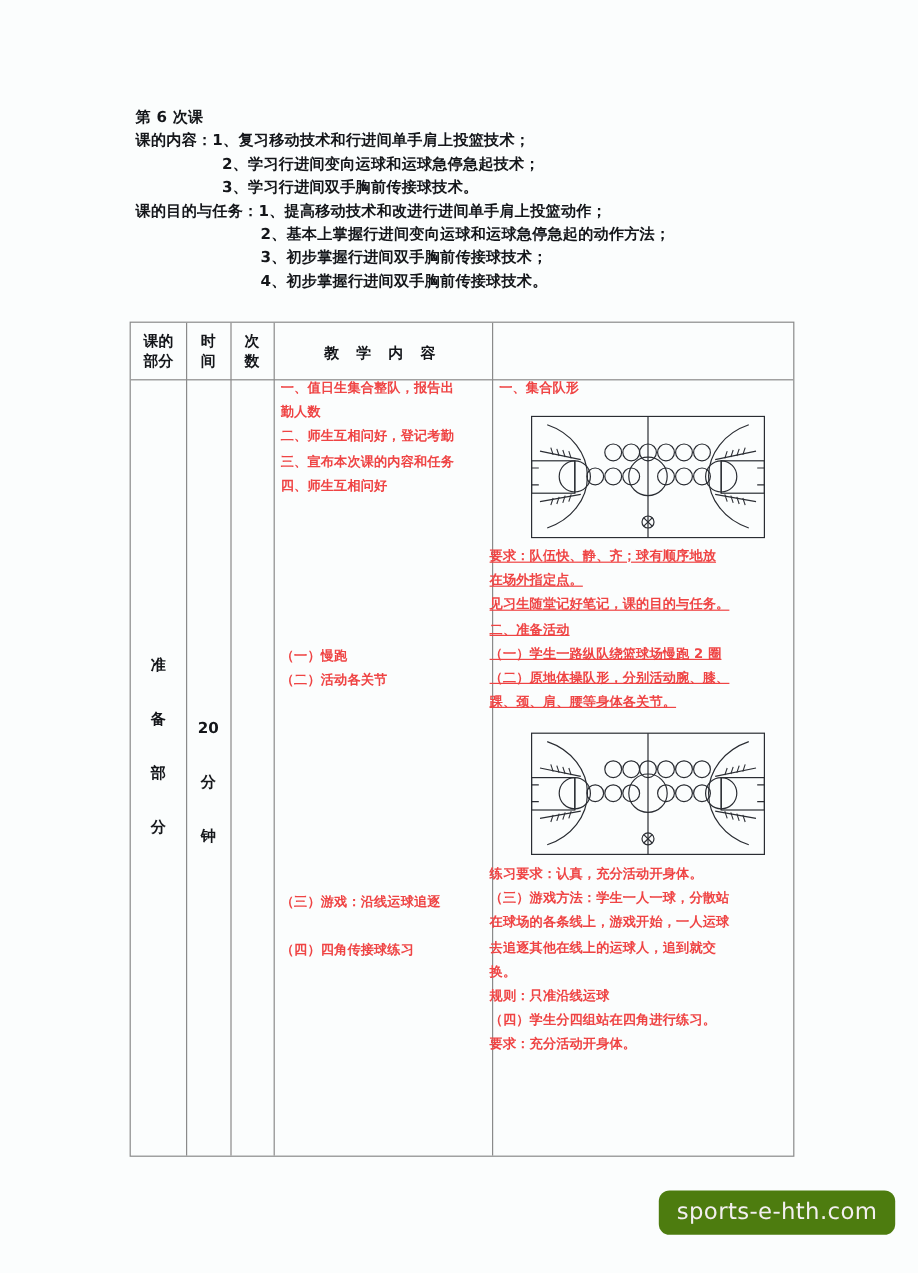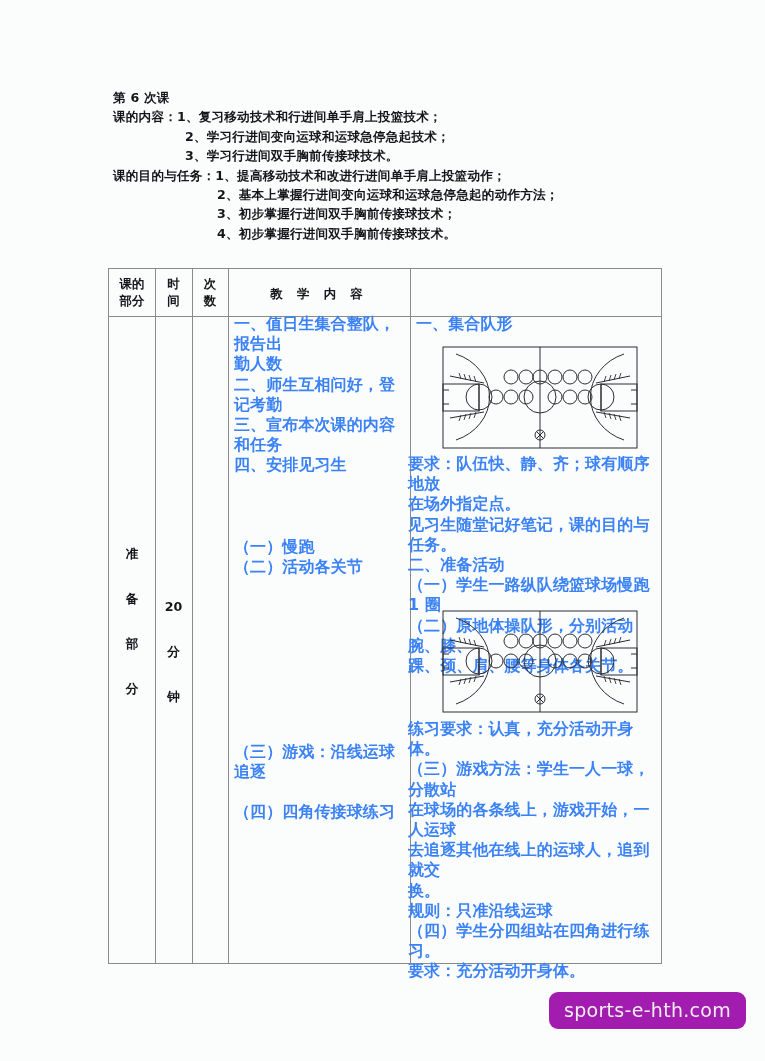--- a/index.html
+++ b/index.html
@@ -84,41 +84,41 @@
   }
   .vlabel span {
     display: block;
     line-height: 45px;
   }
   .vlabel.time span { line-height: 45px; }
 
   
   .cellbox {
     position: absolute;
-    font-size: 16px;
+    font-size: 11px;
     font-weight: bold;
-    color: #3b82f6;
+    color: #ef4444;
     line-height: 20.2px;
     letter-spacing: 0.1px;
   }
   .cellbox p { margin: 0; }
   .gap { height: 20px; }
 
   
   .court {
     position: absolute;
   }
 
   
   .watermark {
     position: absolute;
     left: 549px;
     top: 992px;
     padding: 7px 15px 8px 15px;
-    background: #a21caf;
+    background: #4d7c0f;
     border-radius: 9px;
     color: #f3eff1;
     font-size: 19px;
     letter-spacing: 0.3px;
     font-family: "DejaVu Sans", "Liberation Sans", sans-serif;
   }
 </style>
 </head>
 <body>
 
@@ -169,21 +169,21 @@
       <span>20</span>
       <span>分</span>
       <span>钟</span>
     </div>
 
     <div class="cellbox" style="left:125px; top:45px; width:176px;">
       <p>一、值日生集合整队，报告出</p>
       <p>勤人数</p>
       <p>二、师生互相问好，登记考勤</p>
       <p>三、宣布本次课的内容和任务</p>
-      <p>四、安排见习生</p>
+      <p>四、师生互相问好</p>
     </div>
 
     <div class="cellbox" style="left:125px; top:268px; width:176px;">
       <p>（一）慢跑</p>
       <p>（二）活动各关节</p>
     </div>
 
     <div class="cellbox" style="left:125px; top:473px; width:176px;">
       <p>（三）游戏：沿线运球追逐</p>
       <p class="gap"></p>
@@ -251,26 +251,26 @@
           <circle cx="128" cy="51" r="7"></circle>
           <circle cx="143" cy="51" r="7"></circle>
 
           <circle cx="98" cy="89" r="5"></circle>
           <line x1="94.5" y1="85.5" x2="101.5" y2="92.5"></line>
           <line x1="101.5" y1="85.5" x2="94.5" y2="92.5"></line>
         </g>
       </svg>
     </div>
 
-    <div class="cellbox" style="left:299px; top:185px; width:254px;">
+    <div class="cellbox" style="left:299px; top:185px; width:254px;text-decoration:underline;">
       <p>要求：队伍快、静、齐；球有顺序地放</p>
       <p>在场外指定点。</p>
       <p>见习生随堂记好笔记，课的目的与任务。</p>
       <p>二、准备活动</p>
-      <p>（一）学生一路纵队绕篮球场慢跑 1 圈</p>
+      <p>（一）学生一路纵队绕篮球场慢跑 2 圈</p>
       <p>（二）原地体操队形，分别活动腕、膝、</p>
       <p>踝、颈、肩、腰等身体各关节。</p>
     </div>
 
     <div class="court" style="left:333px; top:341px; width:196px; height:103px;">
       <svg width="196" height="103" viewBox="0 0 196 103">
         <g fill="none" stroke="#2a2d33" stroke-width="1">
           <rect x="1" y="1" width="194" height="101"></rect>
           <line x1="98" y1="1" x2="98" y2="102"></line>
           <circle cx="98" cy="51" r="16"></circle>

